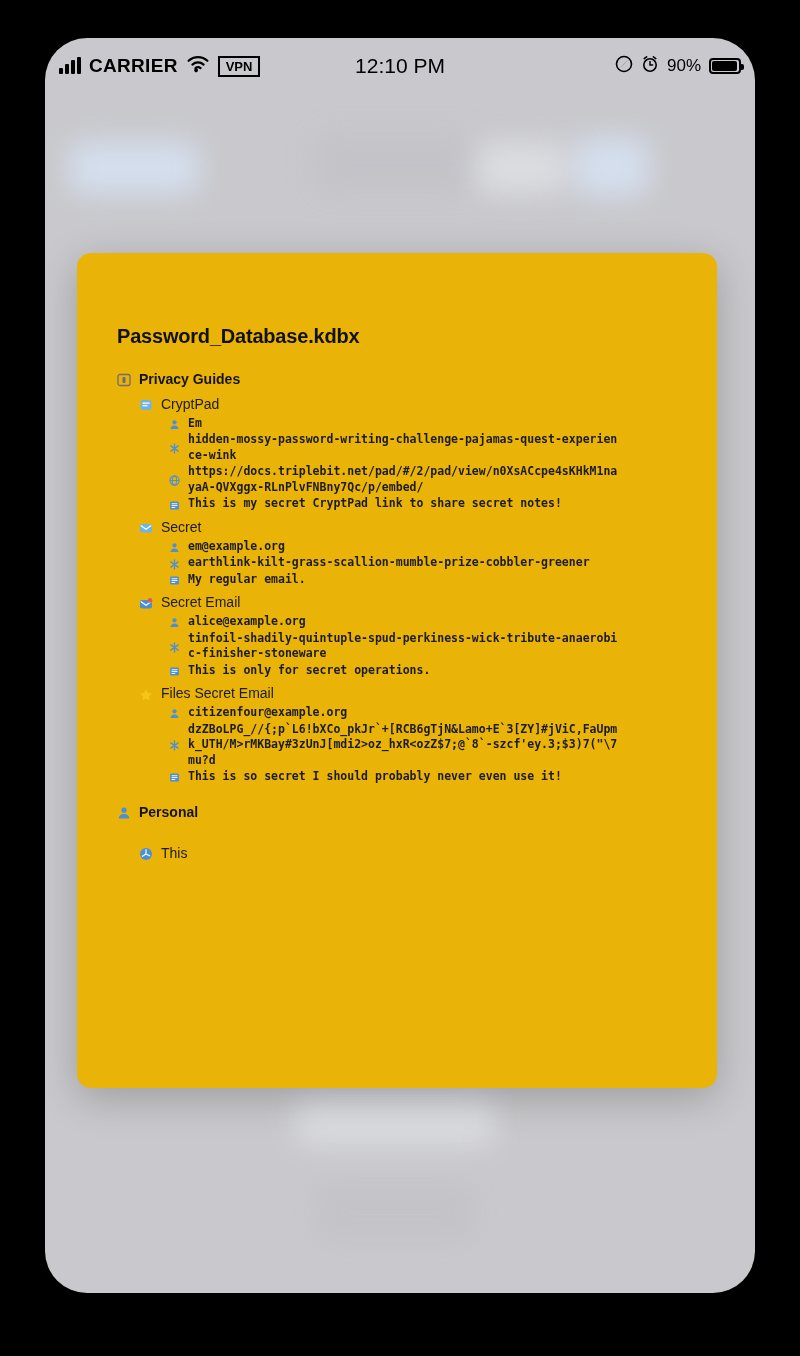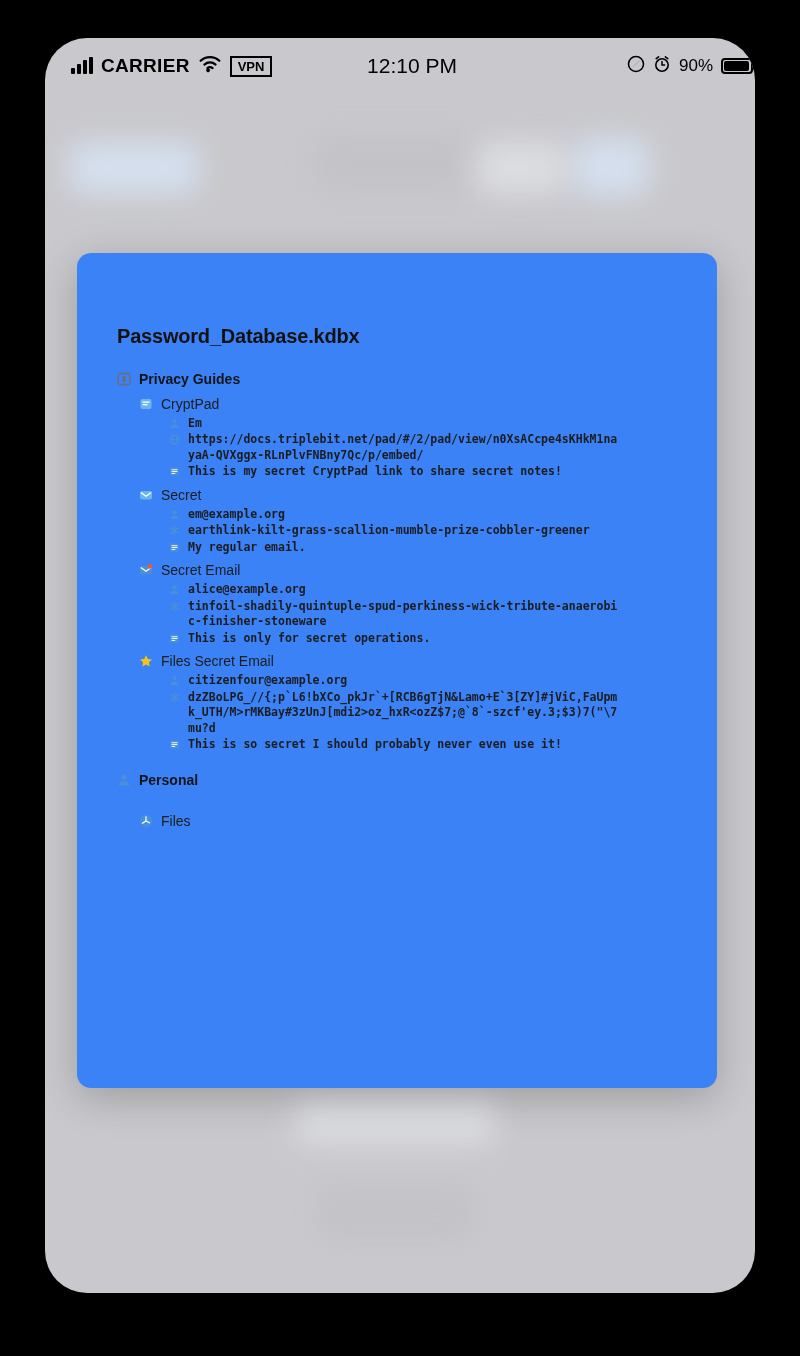--- a/index.html
+++ b/index.html
@@ -32,21 +32,21 @@
     width: 716px;
     height: 1261px;
     border-radius: 45px;
     box-shadow: 0 0 0 3px #000;
     pointer-events: none;
   }
 
   
   .status-bar {
     position: absolute;
-    left: 12px;
+    left: 0;
     top: 0;
     width: 710px;
     height: 56px;
     display: flex;
     align-items: center;
     color: #000;
   }
   .status-left {
     position: absolute;
     left: 14px;
@@ -151,39 +151,39 @@
   .bg-chip.gray { background: #c2c2c7; }
   .bg-chip.light { background: #dfe0e4; }
 
   
   .sheet {
     position: absolute;
     left: 32px;
     top: 215px;
     width: 640px;
     height: 835px;
-    background: #3b82f6;
+    background: #eab308;
     border-radius: 14px;
     box-shadow: 0 10px 40px rgba(0,0,0,0.22);
     overflow: hidden;
   }
   .doc-inner {
     padding: 72px 40px 0 40px;
   }
   .doc-title {
     font-size: 20px;
     font-weight: bold;
     color: #111;
     margin: 0 0 22px 0;
     letter-spacing: -0.2px;
   }
 
   .row {
     display: flex;
-    align-items: flex-start;
+    align-items: center;
     gap: 8px;
     line-height: 1.35;
   }
   .group-row {
     margin-top: 2px;
     margin-bottom: 6px;
     font-size: 14px;
     font-weight: bold;
     color: #141414;
   }
@@ -308,20 +308,28 @@
           <svg viewBox="0 0 12 12">
               <circle cx="6" cy="3.6" r="2.3" fill="#4a90d9"></circle>
               <path d="M1.6 11c0-2.5 2-4 4.4-4s4.4 1.5 4.4 4z" fill="#4a90d9"></path>
             </svg>
         </span>
         <span class="field-text">Em</span>
       </div>
       <div class="row field-row">
         <span class="ico sm">
           <svg viewBox="0 0 12 12">
+              <path d="M6 1v10M2 3.2l8 5.6M10 3.2l-8 5.6" stroke="#4a90d9" stroke-width="1.5" stroke-linecap="round"></path>
+            </svg>
+        </span>
+        <span class="field-text">hidden-mossy-password-writing-challenge-pajamas-quest-experience-wink</span>
+      </div>
+      <div class="row field-row">
+        <span class="ico sm">
+          <svg viewBox="0 0 12 12">
               <circle cx="6" cy="6" r="5" fill="none" stroke="#4a90d9" stroke-width="1.2"></circle>
               <ellipse cx="6" cy="6" rx="2.3" ry="5" fill="none" stroke="#4a90d9" stroke-width="1.1"></ellipse>
               <path d="M1.2 6h9.6" stroke="#4a90d9" stroke-width="1.1"></path>
             </svg>
         </span>
         <span class="field-text">https://docs.triplebit.net/pad/#/2/pad/view/n0XsACcpe4sKHkM1nayaA-QVXggx-RLnPlvFNBny7Qc/p/embed/</span>
       </div>
       <div class="row field-row">
         <span class="ico sm">
           <svg viewBox="0 0 12 12">
@@ -463,20 +471,20 @@
       <div class="spacer-8"></div>
 
       <div class="row entry-row">
         <span class="ico">
           <svg viewBox="0 0 14 14">
             <circle cx="7" cy="7" r="6" fill="#4a90d9"></circle>
             <path d="M7 2.2 L7 7 L11 9" stroke="#fff" stroke-width="1.2" fill="none"></path>
             <path d="M7 7 L3 9.4" stroke="#fff" stroke-width="1.2" fill="none"></path>
           </svg>
         </span>
-        <span>Files</span>
+        <span>This</span>
       </div>
 
     </div>
   </div>
 </div>
 
 <div class="frame-outline"></div>
 
 </body></html>

